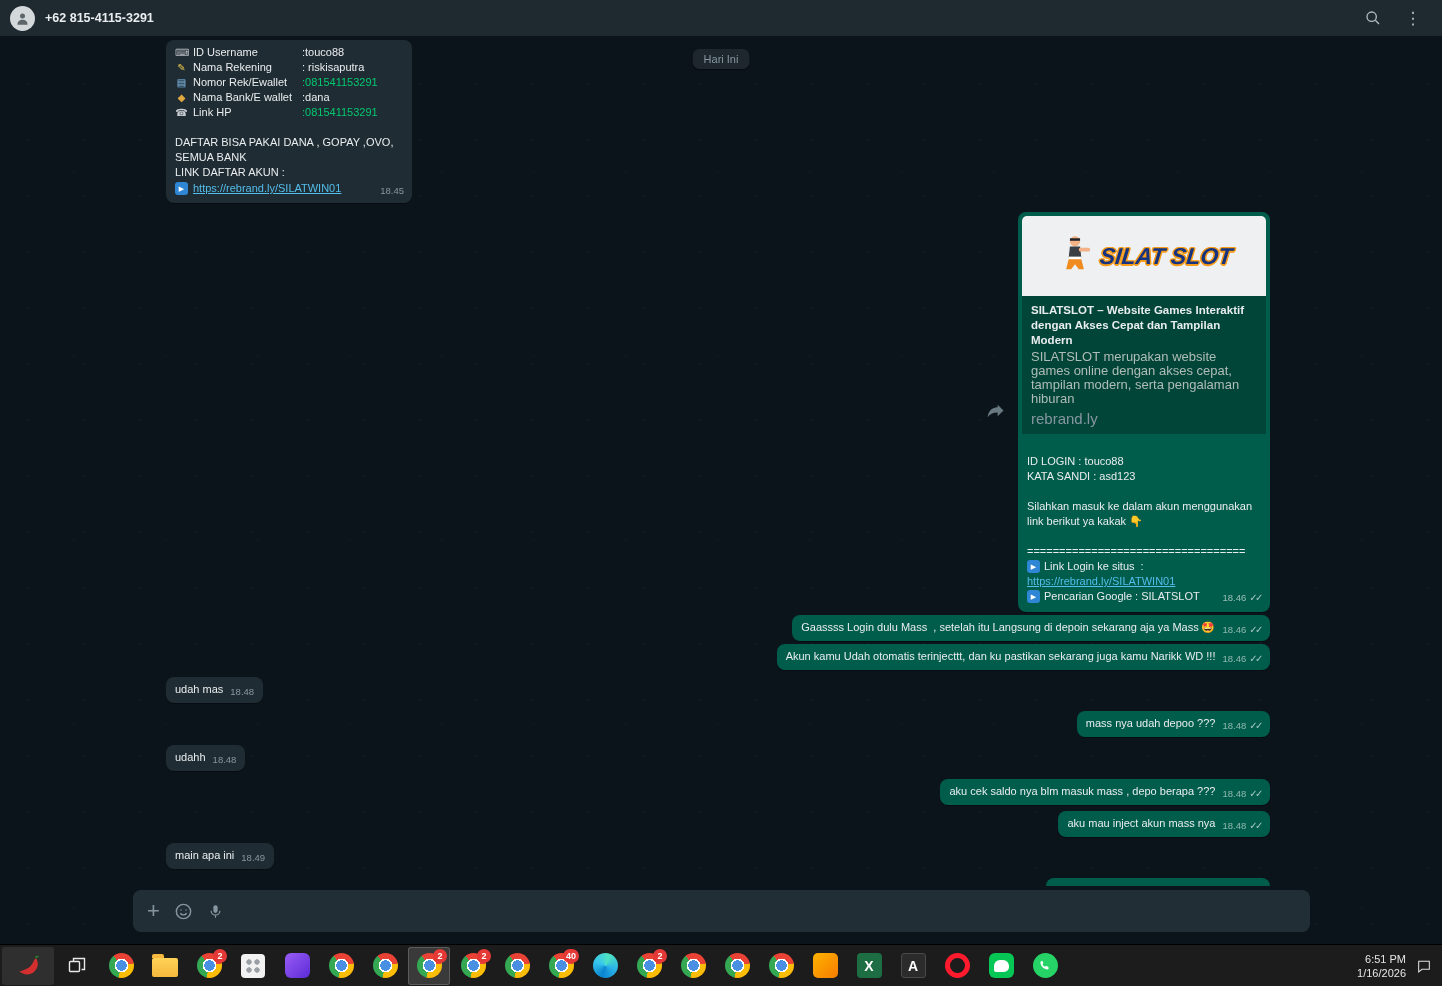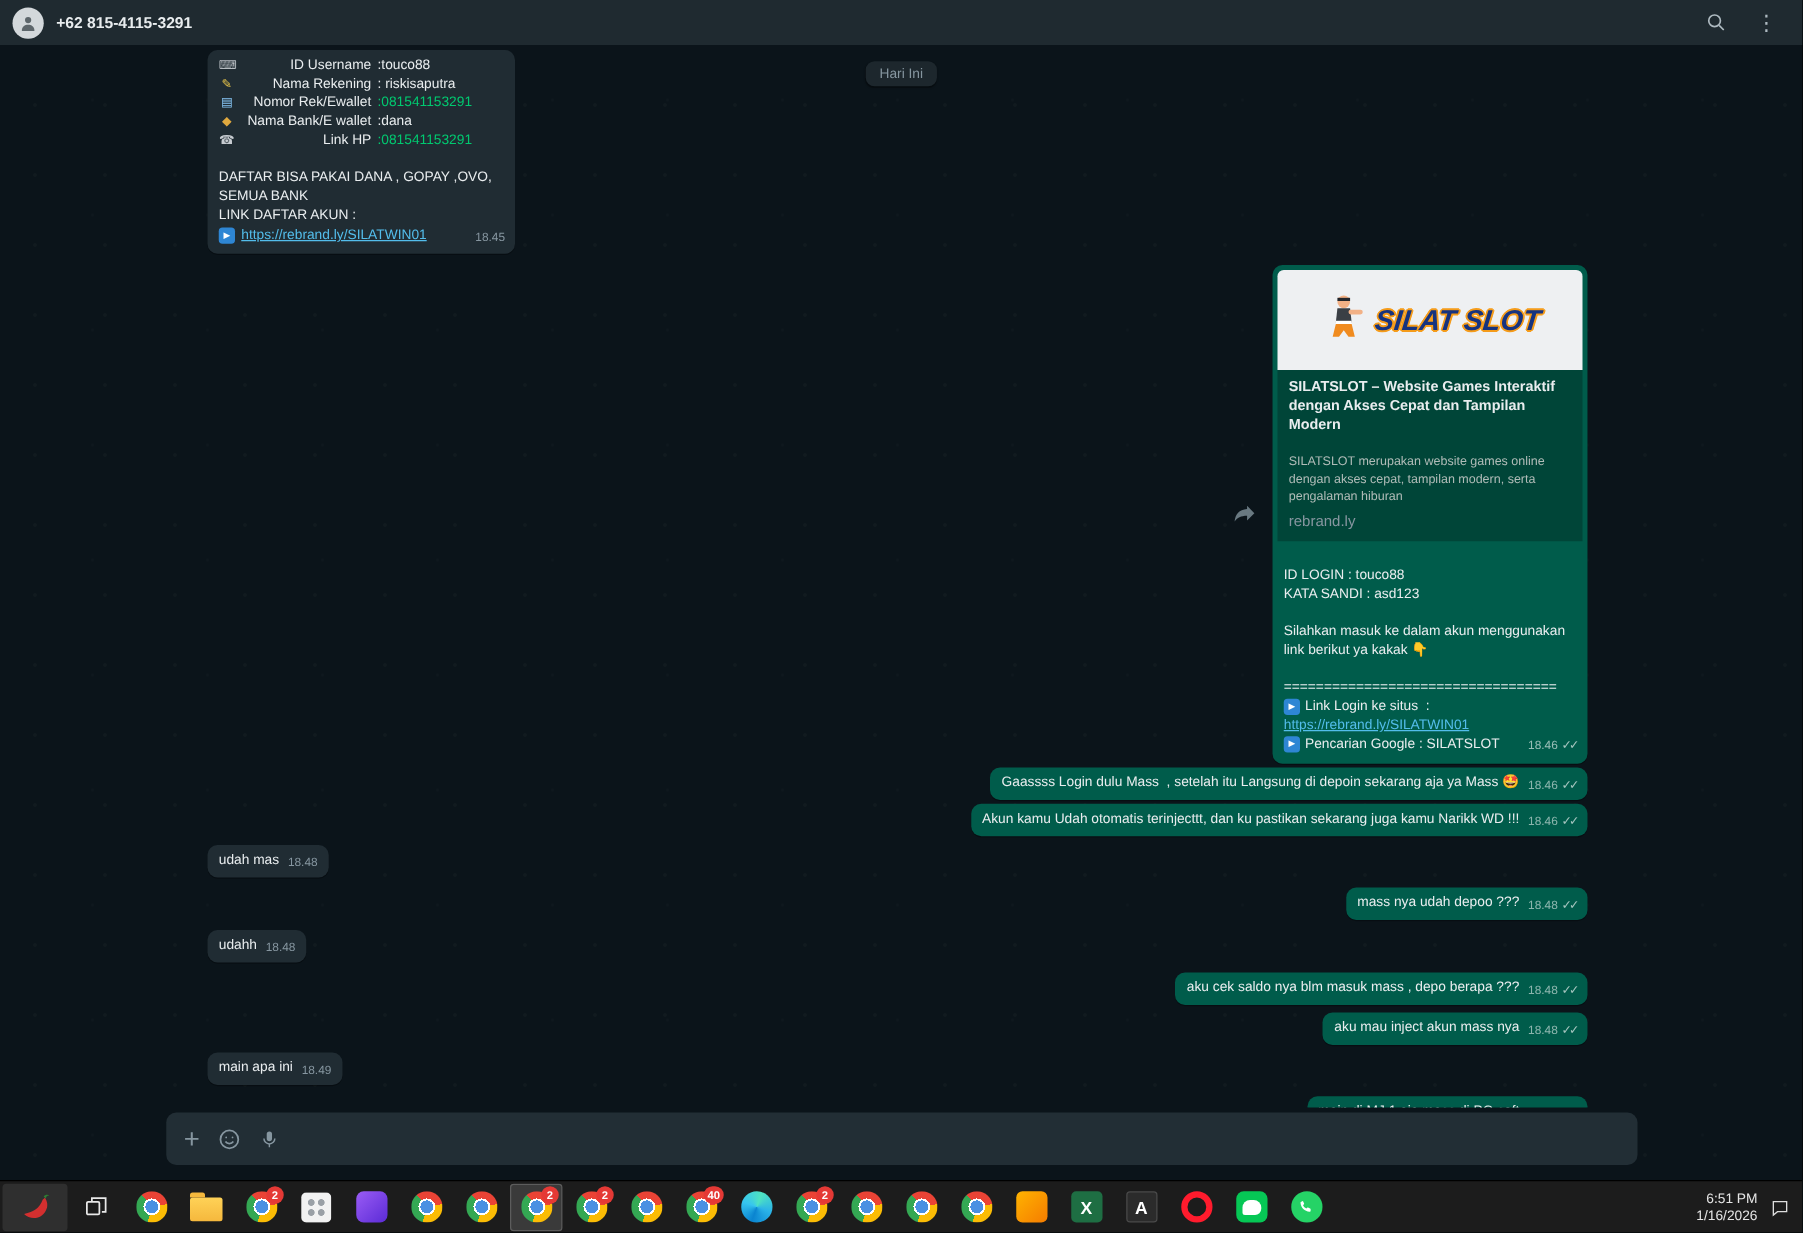--- a/index.html
+++ b/index.html
@@ -38,43 +38,43 @@
   .meta { margin-left:7px; font-size:9.5px; color:rgba(255,255,255,.55); white-space:nowrap;
     display:inline-flex; gap:3px; align-items:center; position:relative; top:2px; }
   .bubble.in .meta { color:#8696a0; }
   .ticks { letter-spacing:-2.5px; font-size:10px; color:rgba(255,255,255,.65); }
 
   
   .acct { width:246px; padding-bottom:7px; }
   .field { display:flex; gap:5px; align-items:baseline; }
   .ficon { width:13px; flex:0 0 auto; font-size:10px; text-align:center; }
   .c0{color:#b7bdc2}.c1{color:#e8c54a}.c2{color:#86c5f4}.c3{color:#e0a93f}.c4{color:#c7ccd1}
-  .flabel { width:104px; flex:0 0 auto;text-align:right; }
+  .flabel { width:104px; flex:0 0 auto; }
   .fvalue { white-space:pre-wrap; }
   .fvalue.green { color:#00c970; }
   .blank { height:15px; }
   .note { white-space:pre-wrap; }
   .link-line { display:flex; gap:5px; align-items:center; margin-top:1px; }
   .playchip { display:inline-flex; align-items:center; justify-content:center; width:13px; height:13px;
     border-radius:3px; background:#2e86d4; color:#fff; font-size:7px; flex:0 0 auto; }
   .wlink { color:#53bdeb; text-decoration:underline; word-break:break-all; cursor:pointer; display:inline-block; }
   .btime { position:absolute; right:8px; bottom:5px; font-size:9.5px; color:#8696a0;
     display:flex; gap:3px; align-items:center; }
 
   
   .card { width:252px; padding:4px 4px 6px 4px; }
   .thumb { height:80px; background:#eef0f2; border-radius:5px 5px 0 0; display:flex;
     align-items:center; justify-content:center; gap:6px; overflow:hidden; }
   .logo-text { font-style:italic; font-weight:bold; font-size:23px; color:#16337f; transform:skewX(-6deg); white-space:nowrap;
     text-shadow:-1.5px 0 #f59c1b, 1.5px 0 #f59c1b, 0 -1.5px #f59c1b, 0 1.5px #f59c1b,
       -1px -1px #f59c1b, 1px 1px #f59c1b, -1px 1px #f59c1b, 1px -1px #f59c1b; }
   .preview { background:rgba(0,0,0,.25); padding:7px 9px 8px; }
   .pv-title { font-size:11.5px; font-weight:bold; color:#e9edef; line-height:15px; }
-  .pv-desc { font-size:10px; color:#b0bcb8; line-height:14px; margin-top:15px; }
-  .pv-domain { font-size:12px; color:#8696a0; margin-top:5px; }
+  .pv-desc { font-size:13px; color:#b0bcb8; line-height:14px; margin-top:2px; }
+  .pv-domain { font-size:15px; color:#8696a0; margin-top:5px; }
   .cbody { padding:20px 5px 2px 5px; }
   .cbody > div, .cbody > a { white-space:pre-wrap; }
   .pline { display:flex; align-items:center; gap:4px; }
   .sep { overflow:hidden; }
   .card .btime { color:rgba(255,255,255,.6); bottom:7px; right:9px; }
   .fwd { position:absolute; left:-32px; top:50%; transform:translateY(-50%); opacity:.85;
     background:none; border:none; cursor:pointer; padding:0; }
 
   
   .composer { flex:0 0 58px; display:flex; align-items:center; padding:0 132px 8px 133px; }

